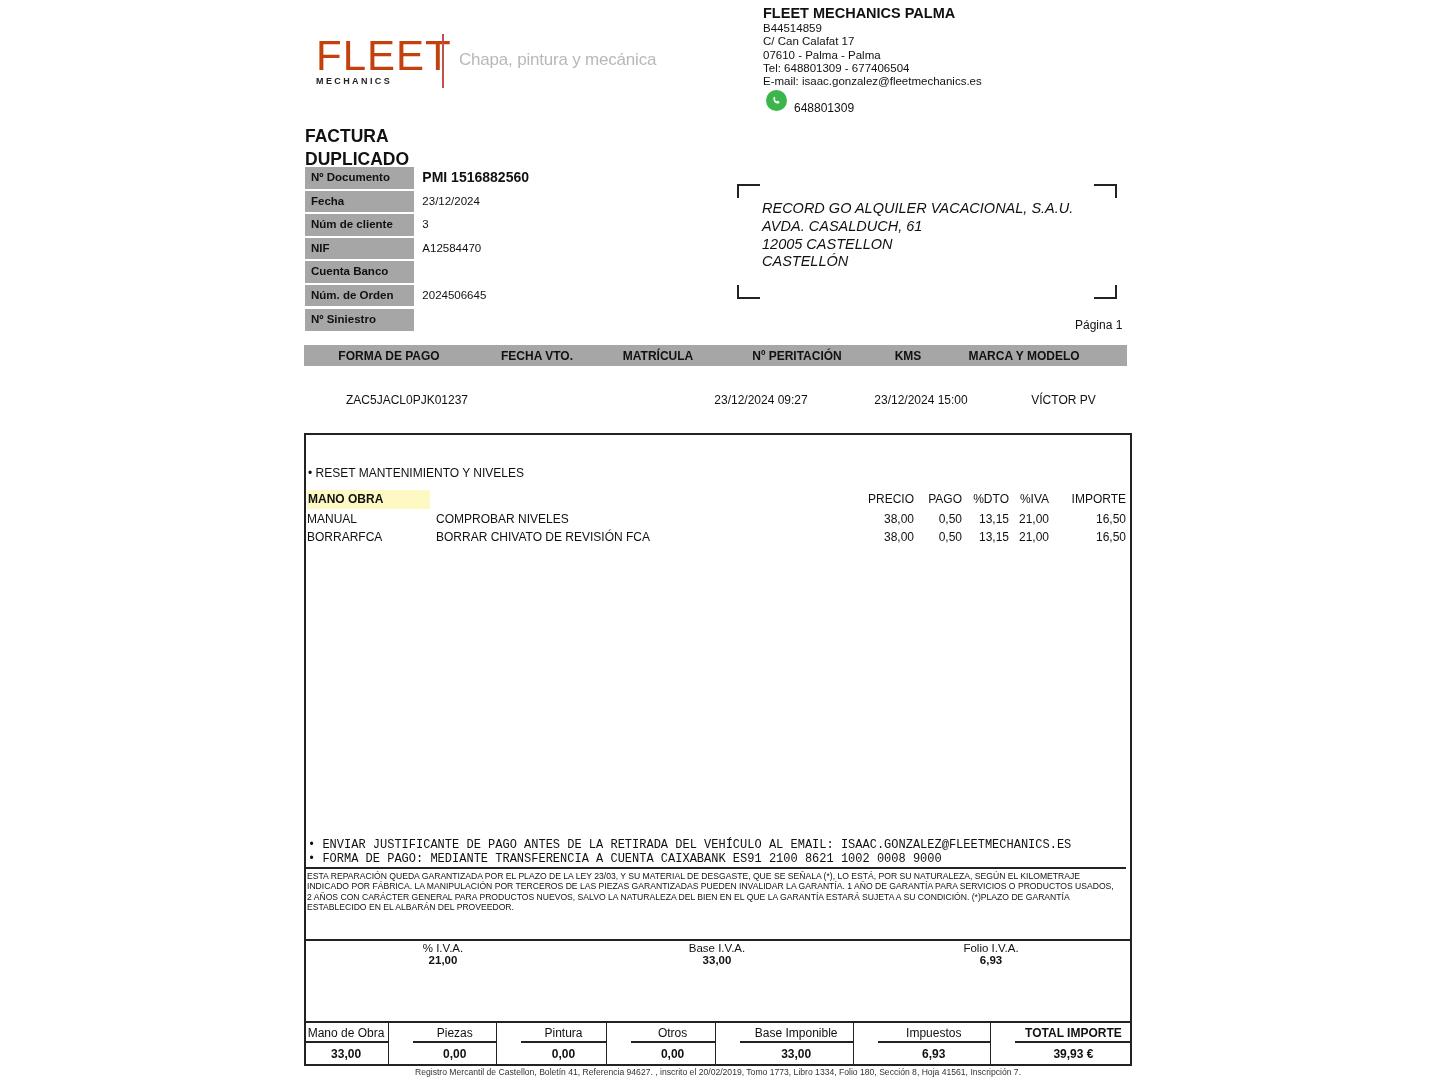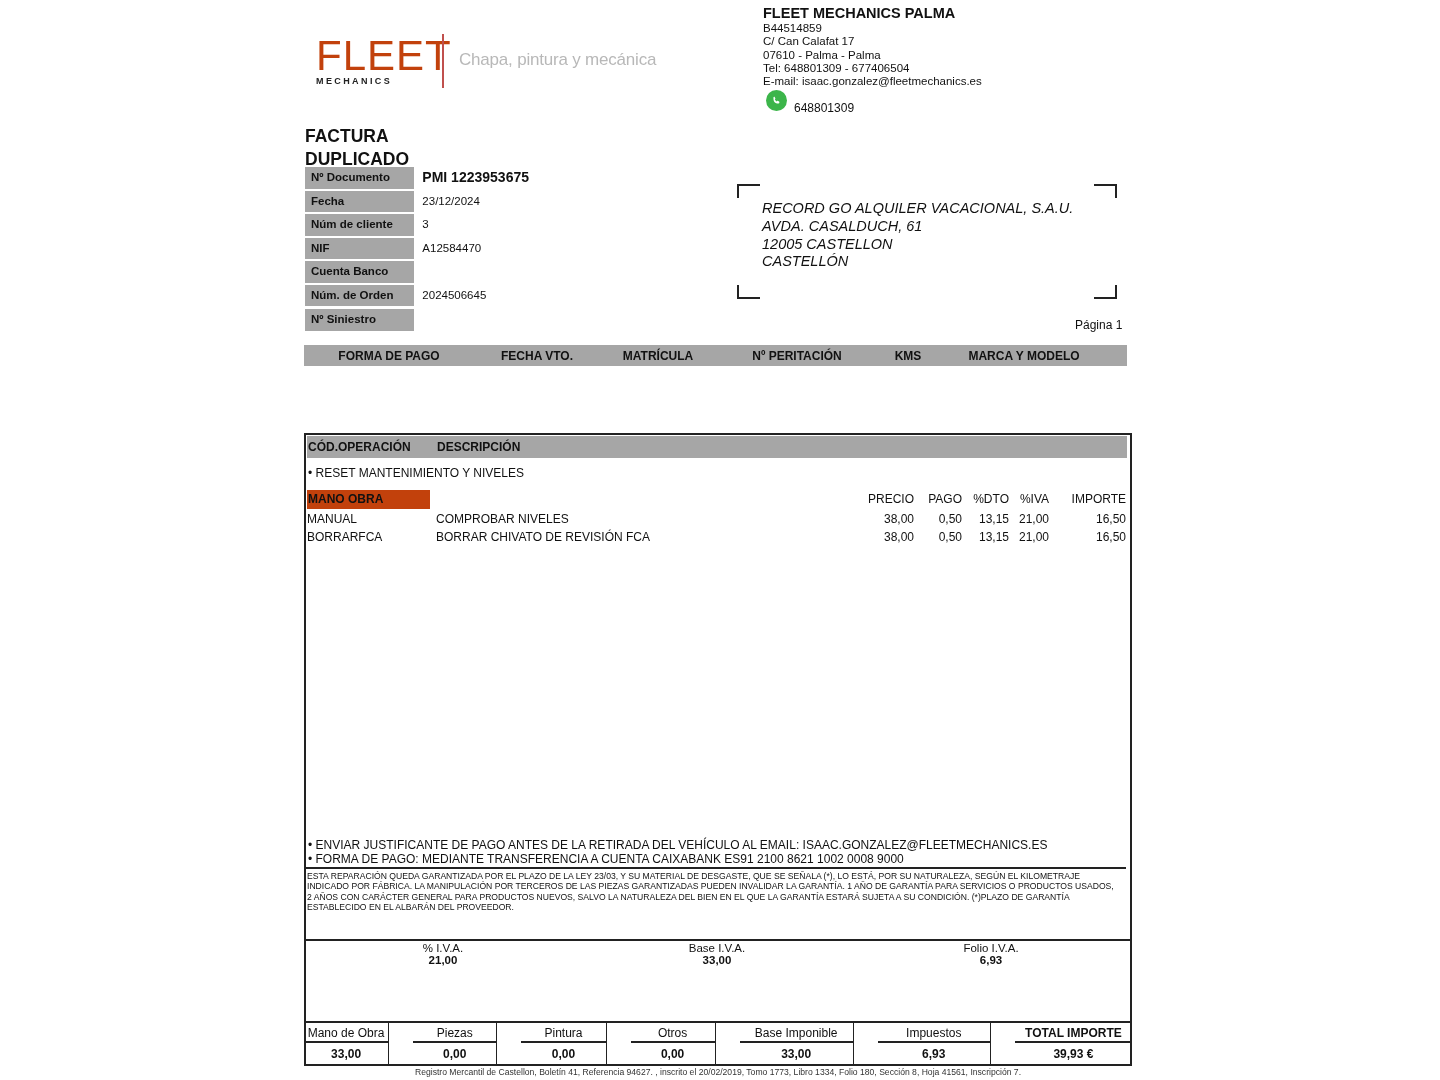--- a/index.html
+++ b/index.html
@@ -44,26 +44,26 @@
   .vt { left: 304px; width: 823px; }
   .vt-head { display: flex; background: #a6a6a6; height: 21px; font-size: 12px; font-weight: 700; align-items: center; }
   .vt-vals { display: flex; height: 22px; font-size: 12px; align-items: center; }
   .vt-head > div, .vt-vals > div { text-align: center; }
 
   
   .mainbox { left: 304px; top: 433px; width: 828px; height: 633px; border: 2px solid #222; }
   .ops-head { position: absolute; left: 1px; top: 1px; width: 820px; height: 22px; background: #a6a6a6; font-size: 12px; font-weight: 700; }
   .ops-head span { position: absolute; top: 4px; }
   .section { position: absolute; left: 2px; top: 31px; font-size: 12px; }
-  .mano { position: absolute; left: 1px; top: 55px; width: 123px; height: 19px; background: #c2410c; font-size: 12px; font-weight: 700; padding: 2px 0 0 1px; }
+  .mano { position: absolute; left: 1px; top: 55px; width: 123px; height: 19px; background: #fef9c3; font-size: 12px; font-weight: 700; padding: 2px 0 0 1px; }
   .col-h { position: absolute; top: 57px; font-size: 12px; }
   .line { position: absolute; font-size: 12px; }
   .r { text-align: right; }
 
-  .notes { position: absolute; left: 2px; top: 403px; font-size: 12px; line-height: 14px; }
+  .notes { position: absolute; left: 2px; top: 403px; font-size: 12px; line-height: 14px; font-family: Liberation Mono, monospace; }
   .sep { position: absolute; left: 0; top: 432px; width: 820px; height: 2px; background: #222; }
   .warranty { position: absolute; left: 1px; top: 436px; width: 810px; font-size: 8.6px; line-height: 10.3px; }
   .sep2 { position: absolute; left: -2px; top: 504px; width: 828px; height: 2px; background: #222; }
 
   .iva { position: absolute; top: 507px; font-size: 11.5px; text-align: center; width: 200px; }
   .iva b { display: block; font-size: 11.5px; }
 
   .totals { position: absolute; left: -2px; top: 586px; width: 828px; height: 45px; border-top: 2px solid #222; display: flex; gap: 24px; }
   .tcol { border-right: 1px solid #222; display: flex; flex-direction: column; }
   .tcol:last-child { border-right: none; }
@@ -99,21 +99,21 @@
 <div class="abs wa-num">648801309</div>
 
 <div class="abs title">
   <div>FACTURA</div>
   <div>DUPLICADO</div>
 </div>
 
 <div class="abs info">
   <div class="info-row">
     <div class="info-lbl">Nº Documento</div>
-    <div class="info-val big">PMI 1223953675</div>
+    <div class="info-val big">PMI 1516882560</div>
   </div>
   <div class="info-row">
     <div class="info-lbl">Fecha</div>
     <div class="info-val">23/12/2024</div>
   </div>
   <div class="info-row">
     <div class="info-lbl">Núm de cliente</div>
     <div class="info-val">3</div>
   </div>
   <div class="info-row">
@@ -153,27 +153,30 @@
     <div style="width:170px">FORMA DE PAGO</div>
     <div style="width:126px">FECHA VTO.</div>
     <div style="width:116px">MATRÍCULA</div>
     <div style="width:162px">Nº PERITACIÓN</div>
     <div style="width:60px">KMS</div>
     <div style="width:172px">MARCA Y MODELO</div>
   </div>
 </div>
 
 <div class="abs vt" style="top:389px">
+  <div class="vt-vals">
+    <div style="width:206px">ZAC5JACL0PJK01237</div>
+    <div style="width:170px"></div>
+    <div style="width:162px">23/12/2024 09:27</div>
+    <div style="width:158px">23/12/2024 15:00</div>
+    <div style="width:127px">VÍCTOR PV</div>
+  </div>
 </div>
 
 <div class="abs mainbox">
-  <div class="ops-head">
-    <span style="left:1px">CÓD.OPERACIÓN</span>
-    <span style="left:130px">DESCRIPCIÓN</span>
-  </div>
   <div class="section">• RESET MANTENIMIENTO Y NIVELES</div>
   <div class="mano">MANO OBRA</div>
 
   <div class="col-h r" style="left:548px;width:60px">PRECIO</div>
   <div class="col-h r" style="left:610px;width:46px">PAGO</div>
   <div class="col-h r" style="left:660px;width:43px">%DTO</div>
   <div class="col-h r" style="left:705px;width:38px">%IVA</div>
   <div class="col-h r" style="left:755px;width:65px">IMPORTE</div>
 
   <div>

